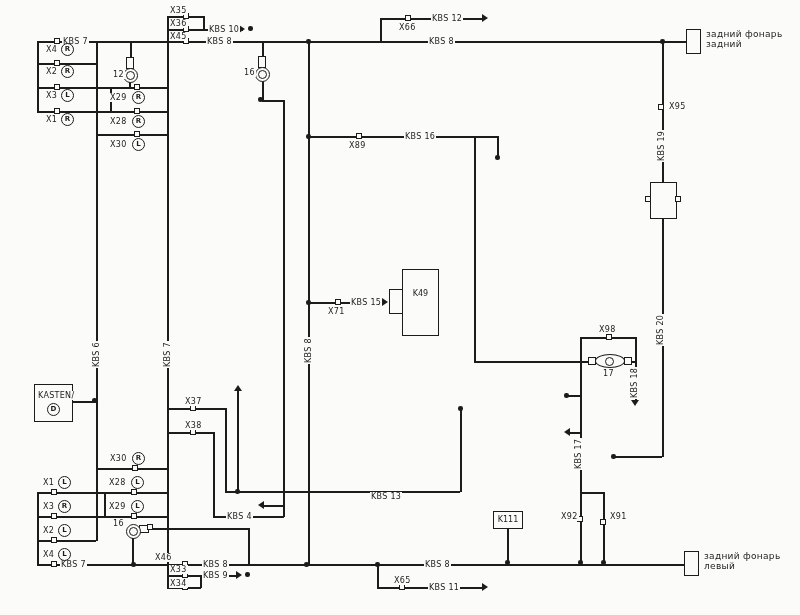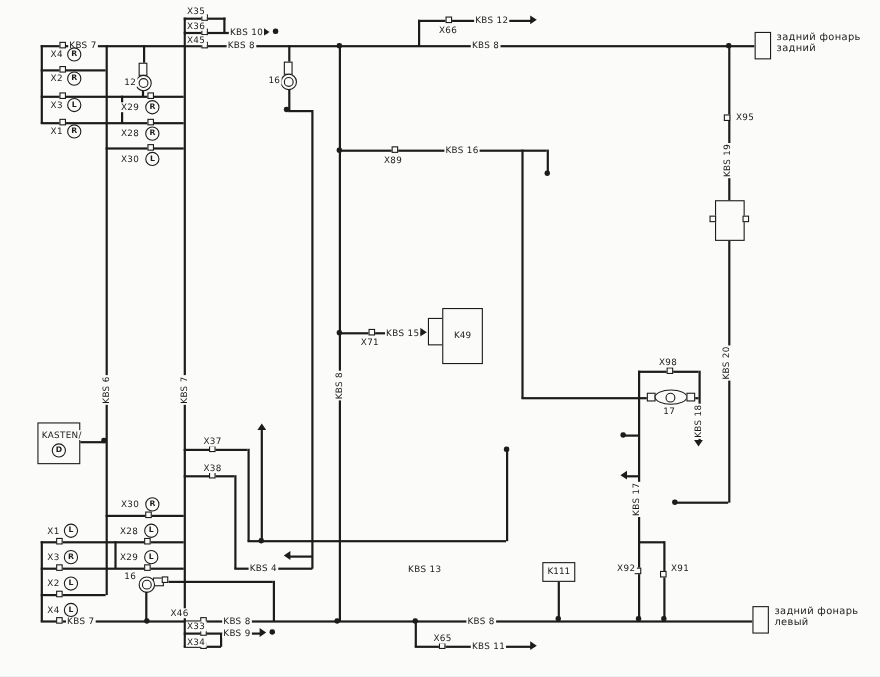--- a/index.html
+++ b/index.html
@@ -182,37 +182,37 @@
 
   <div class="box" style="left:684px;top:551px;width:15px;height:25px"></div>
   <span class="lbl lbl2" style="left:703px;top:551px">задний фонарь</span>
   <span class="lbl lbl2" style="left:703px;top:561px">левый</span>
 
   <div class="box" style="left:650px;top:182px;width:27px;height:37px"></div>
   <i class="conn" style="left:645px;top:196px"></i>
   <i class="conn" style="left:675px;top:196px"></i>
 
   <div class="box" style="left:389px;top:289px;width:14px;height:25px"></div>
-  <div class="box cbx" style="left:402px;top:280px;width:37px;height:51px;line-height:48px"><span>K49</span></div>
+  <div class="box cbx" style="left:402px;top:269px;width:37px;height:67px;line-height:48px"><span>K49</span></div>
 
   <div class="box cbx" style="left:493px;top:511px;width:30px;height:18px;line-height:15px"><span>K111</span></div>
 
   <div class="box cbx" style="left:34px;top:384px;width:39px;height:38px">
     <span class="lbl" style="left:2px;top:6px">KASTEN/</span>
     <b class="circ" style="left:12px;top:18px;font-style:normal">D</b>
   </div>
 
   <span class="lbl" style="left:62px;top:37px">KBS 7</span>
   <span class="lbl" style="left:206px;top:37px">KBS 8</span>
   <span class="lbl" style="left:428px;top:37px">KBS 8</span>
   <span class="lbl" style="left:208px;top:25px">KBS 10</span>
   <span class="lbl" style="left:431px;top:14px">KBS 12</span>
   <span class="lbl" style="left:404px;top:132px">KBS 16</span>
   <span class="lbl" style="left:350px;top:298px">KBS 15</span>
-  <span class="lbl" style="left:370px;top:513px">KBS 13</span>
+  <span class="lbl" style="left:370px;top:492px">KBS 13</span>
   <span class="lbl" style="left:226px;top:512px">KBS 4</span>
   <span class="lbl" style="left:202px;top:560px">KBS 8</span>
   <span class="lbl" style="left:202px;top:571px">KBS 9</span>
   <span class="lbl" style="left:60px;top:560px">KBS 7</span>
   <span class="lbl" style="left:424px;top:560px">KBS 8</span>
   <span class="lbl" style="left:428px;top:583px">KBS 11</span>
 
   <span class="lbl vlbl" style="left:92px;top:368px">KBS 6</span>
   <span class="lbl vlbl" style="left:163px;top:368px">KBS 7</span>
   <span class="lbl vlbl" style="left:304px;top:364px">KBS 8</span>

